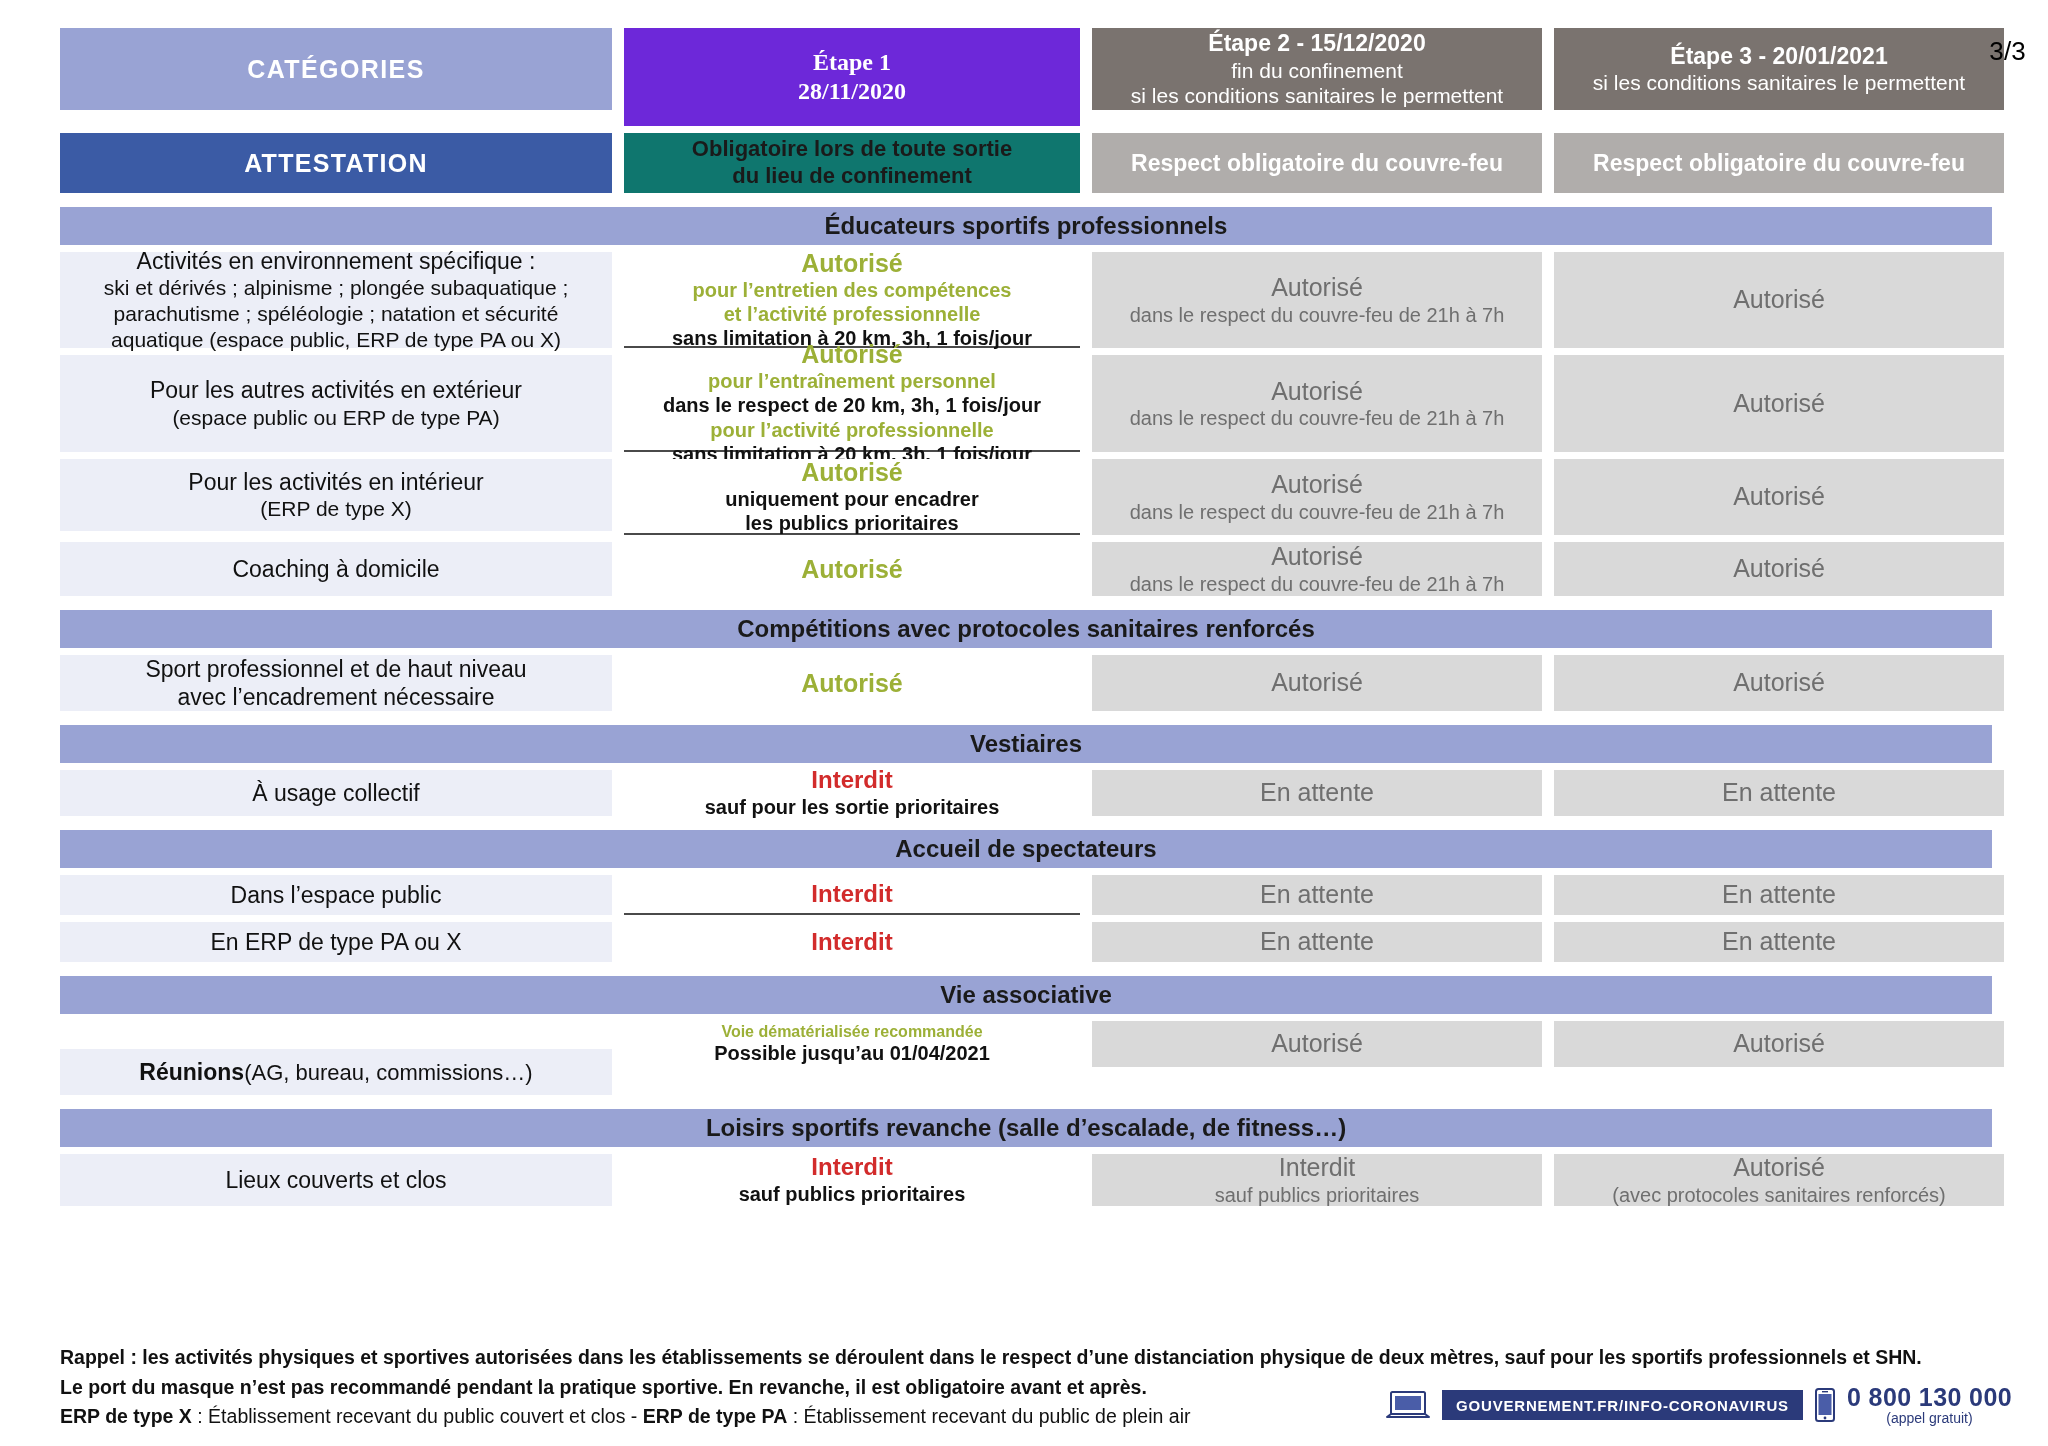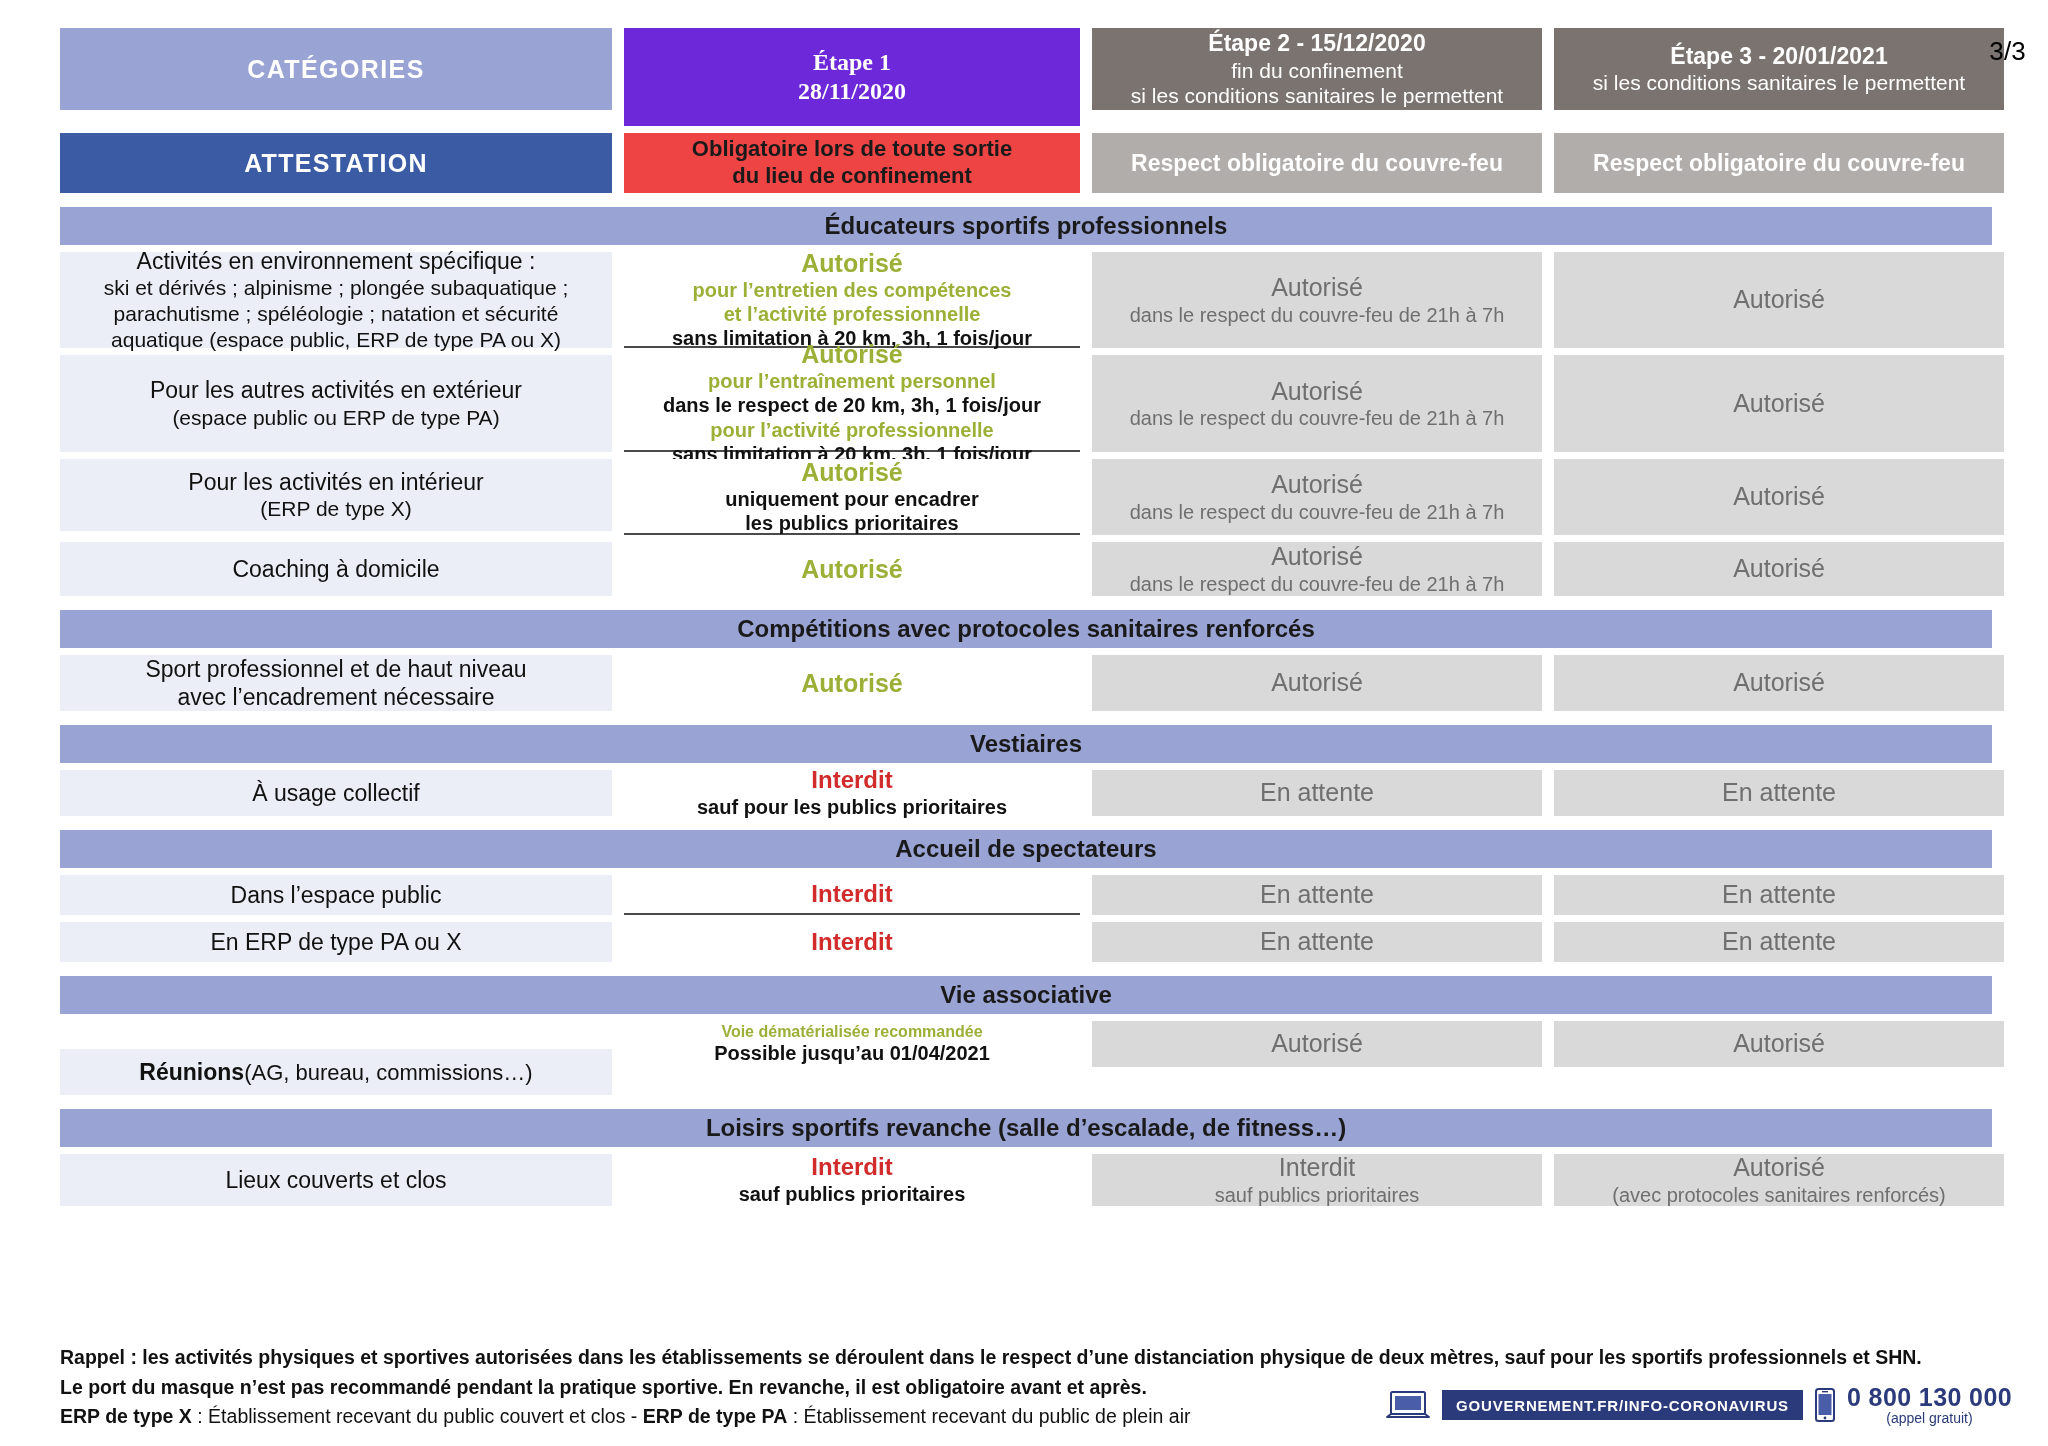--- a/index.html
+++ b/index.html
@@ -79,21 +79,21 @@
   
   .att-label {
     background: #3b5ba5;
     color: #ffffff;
     font-weight: bold;
     font-size: 25px;
     letter-spacing: 1.3px;
     height: 60px;
   }
   .att-e1 {
-    background: #ef4444;
+    background: #0f766e;
     color: #1a1a1a;
     font-weight: bold;
     font-size: 22px;
     line-height: 1.22;
     height: 60px;
   }
   .att-e2, .att-e3 {
     background: #b0adab;
     color: #ffffff;
     font-weight: bold;
@@ -326,21 +326,21 @@
   </div>
 
   <div class="section-band">Vestiaires</div>
 
   <div class="grid-row" style="margin-bottom:14px;">
     <div class="cell col-cat cat-cell" style="height:46px;">
       <div class="title">À usage collectif</div>
     </div>
     <div class="cell col-e1 e1-cell" style="height:46px;">
       <div class="deny">Interdit</div>
-      <div class="note">sauf pour les publics prioritaires</div>
+      <div class="note">sauf pour les sortie prioritaires</div>
     </div>
     <div class="cell col-e2 grey-cell" style="height:46px;">
       <div class="main">En attente</div>
     </div>
     <div class="cell col-e3 grey-cell" style="height:46px;">
       <div class="main">En attente</div>
     </div>
   </div>
 
   <div class="section-band">Accueil de spectateurs</div>

